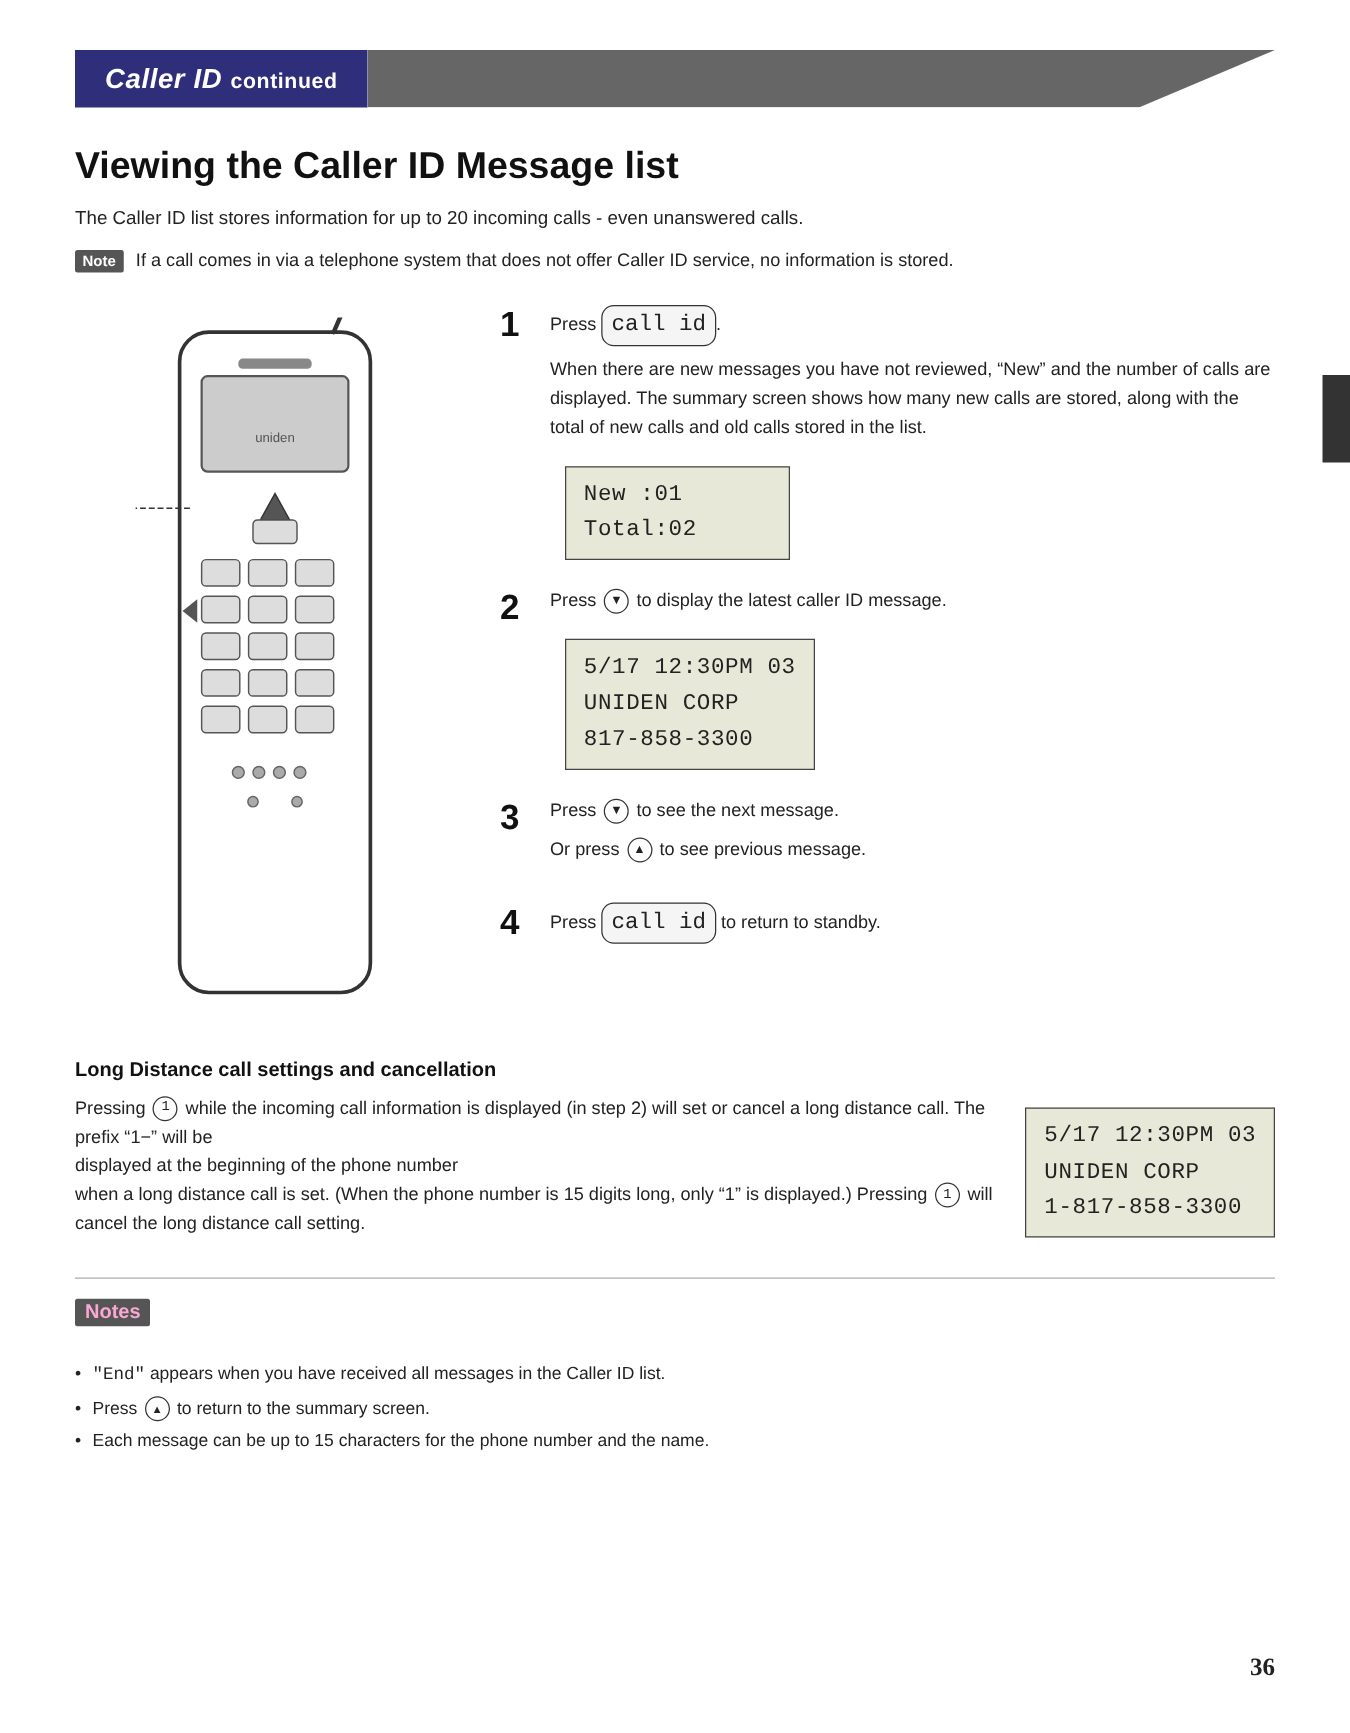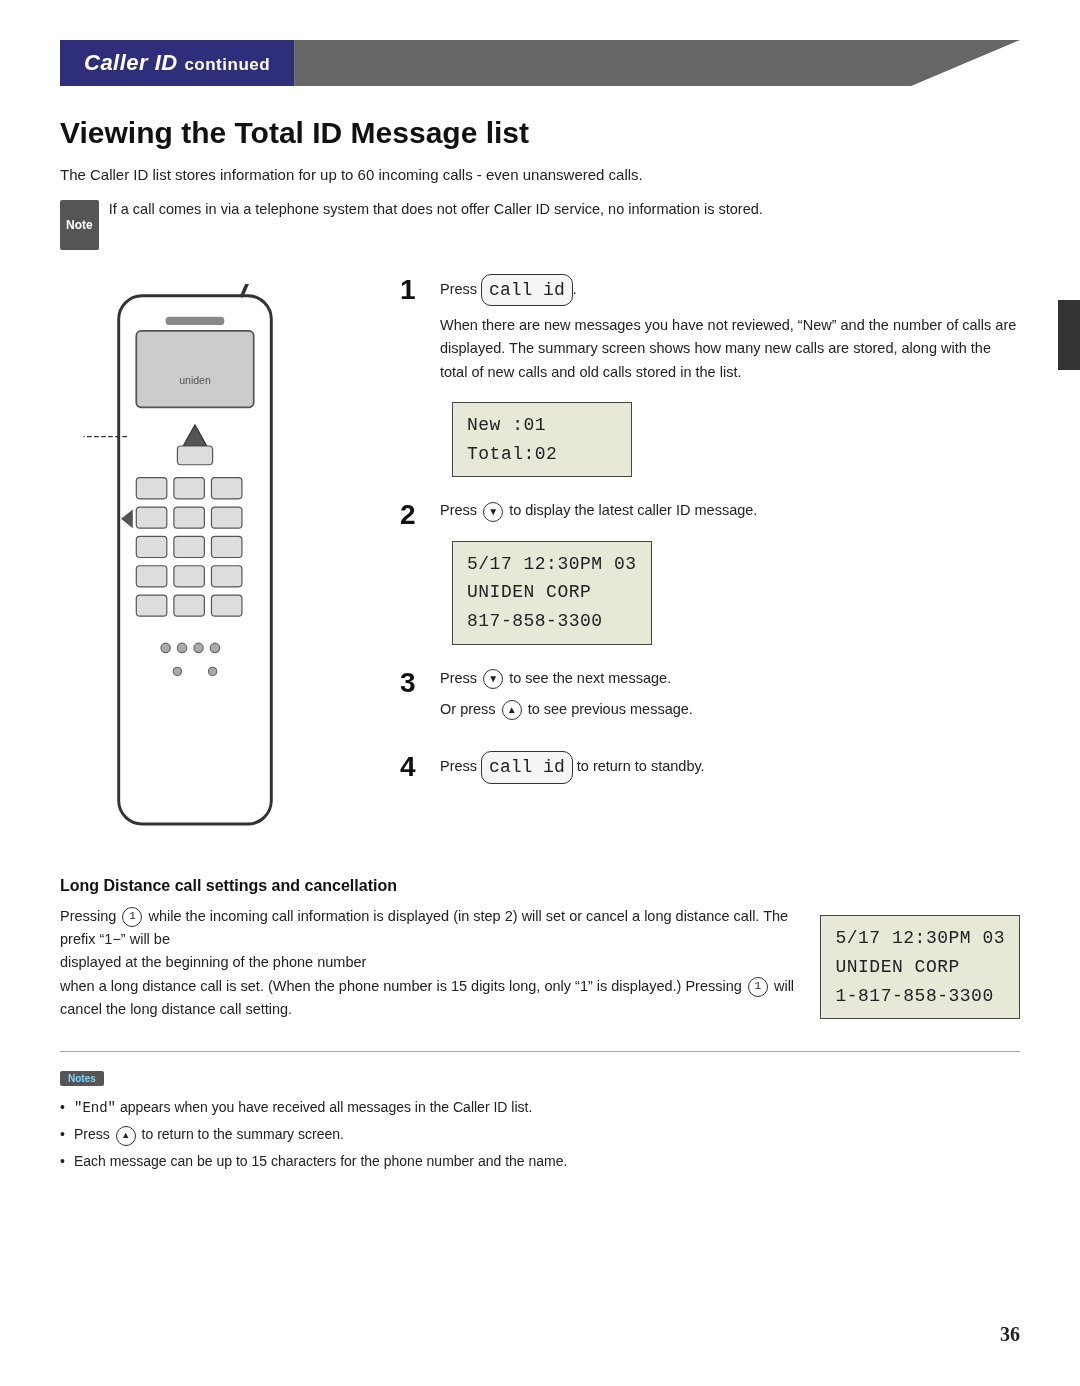--- a/index.html
+++ b/index.html
@@ -71,40 +71,40 @@
       margin-bottom: 24px;
       font-size: 14.5px;
       line-height: 1.5;
     }
 
     .note-label {
       background: #555;
       color: #fff;
       font-size: 12px;
       font-weight: bold;
-      padding: 16px 6px;
+      padding: 0 6px;
       border-radius: 2px;
       margin-right: 10px;
       flex-shrink: 0;
       margin-top: 1px;
     }
 
     
     .main-content {
       display: flex;
       gap: 0px;
       margin-bottom: 30px;
     }
 
     
     .phone-container {
       flex: 0 0 320px;
       display: flex;
       align-items: flex-start;
-      justify-content: flex-start;
+      justify-content: center;
       padding-top: 10px;
     }
 
     .phone-svg {
       width: 270px;
     }
 
     
     .steps-area {
       flex: 1;
@@ -210,27 +210,27 @@
 
     
     .notes-section {
       border-top: 1.5px solid #aaa;
       padding-top: 16px;
       margin-top: 10px;
     }
 
     .notes-label {
       background: #555;
-      color: #7dd3fc;
-      font-size: 10px;
+      color: #f9a8d4;
+      font-size: 16px;
       font-weight: bold;
       padding: 2px 8px;
       border-radius: 2px;
       display: inline-block;
-      margin-bottom: 10px;
+      margin-bottom: 26px;
     }
 
     .notes-list {
       list-style: none;
       padding-left: 0;
     }
 
     .notes-list li {
       font-size: 14px;
       line-height: 1.6;
@@ -277,23 +277,23 @@
 
   <div class="side-tab"></div>
 
   <div class="header-banner">
     <div class="header-main">
       <span class="caller">Caller ID</span>&nbsp;<span style="font-style:normal; font-size:17px;">continued</span>
     </div>
     <div class="header-tail" style="background:#666; flex:1; margin-left:0;"></div>
   </div>
 
-  <h1 class="page-title">Viewing the Total ID Message list</h1>
-
-  <p class="description">The Caller ID list stores information for up to 60 incoming calls - even unanswered calls.</p>
+  <h1 class="page-title">Viewing the Caller ID Message list</h1>
+
+  <p class="description">The Caller ID list stores information for up to 20 incoming calls - even unanswered calls.</p>
 
   <div class="note-box">
     <span class="note-label">Note</span>
     <span>If a call comes in via a telephone system that does not offer Caller ID service, no information is stored.</span>
   </div>
 
   <div class="main-content">
 
     <div class="phone-container">
       <svg class="phone-svg" viewBox="0 0 230 480" xmlns="http://www.w3.org/2000/svg">

